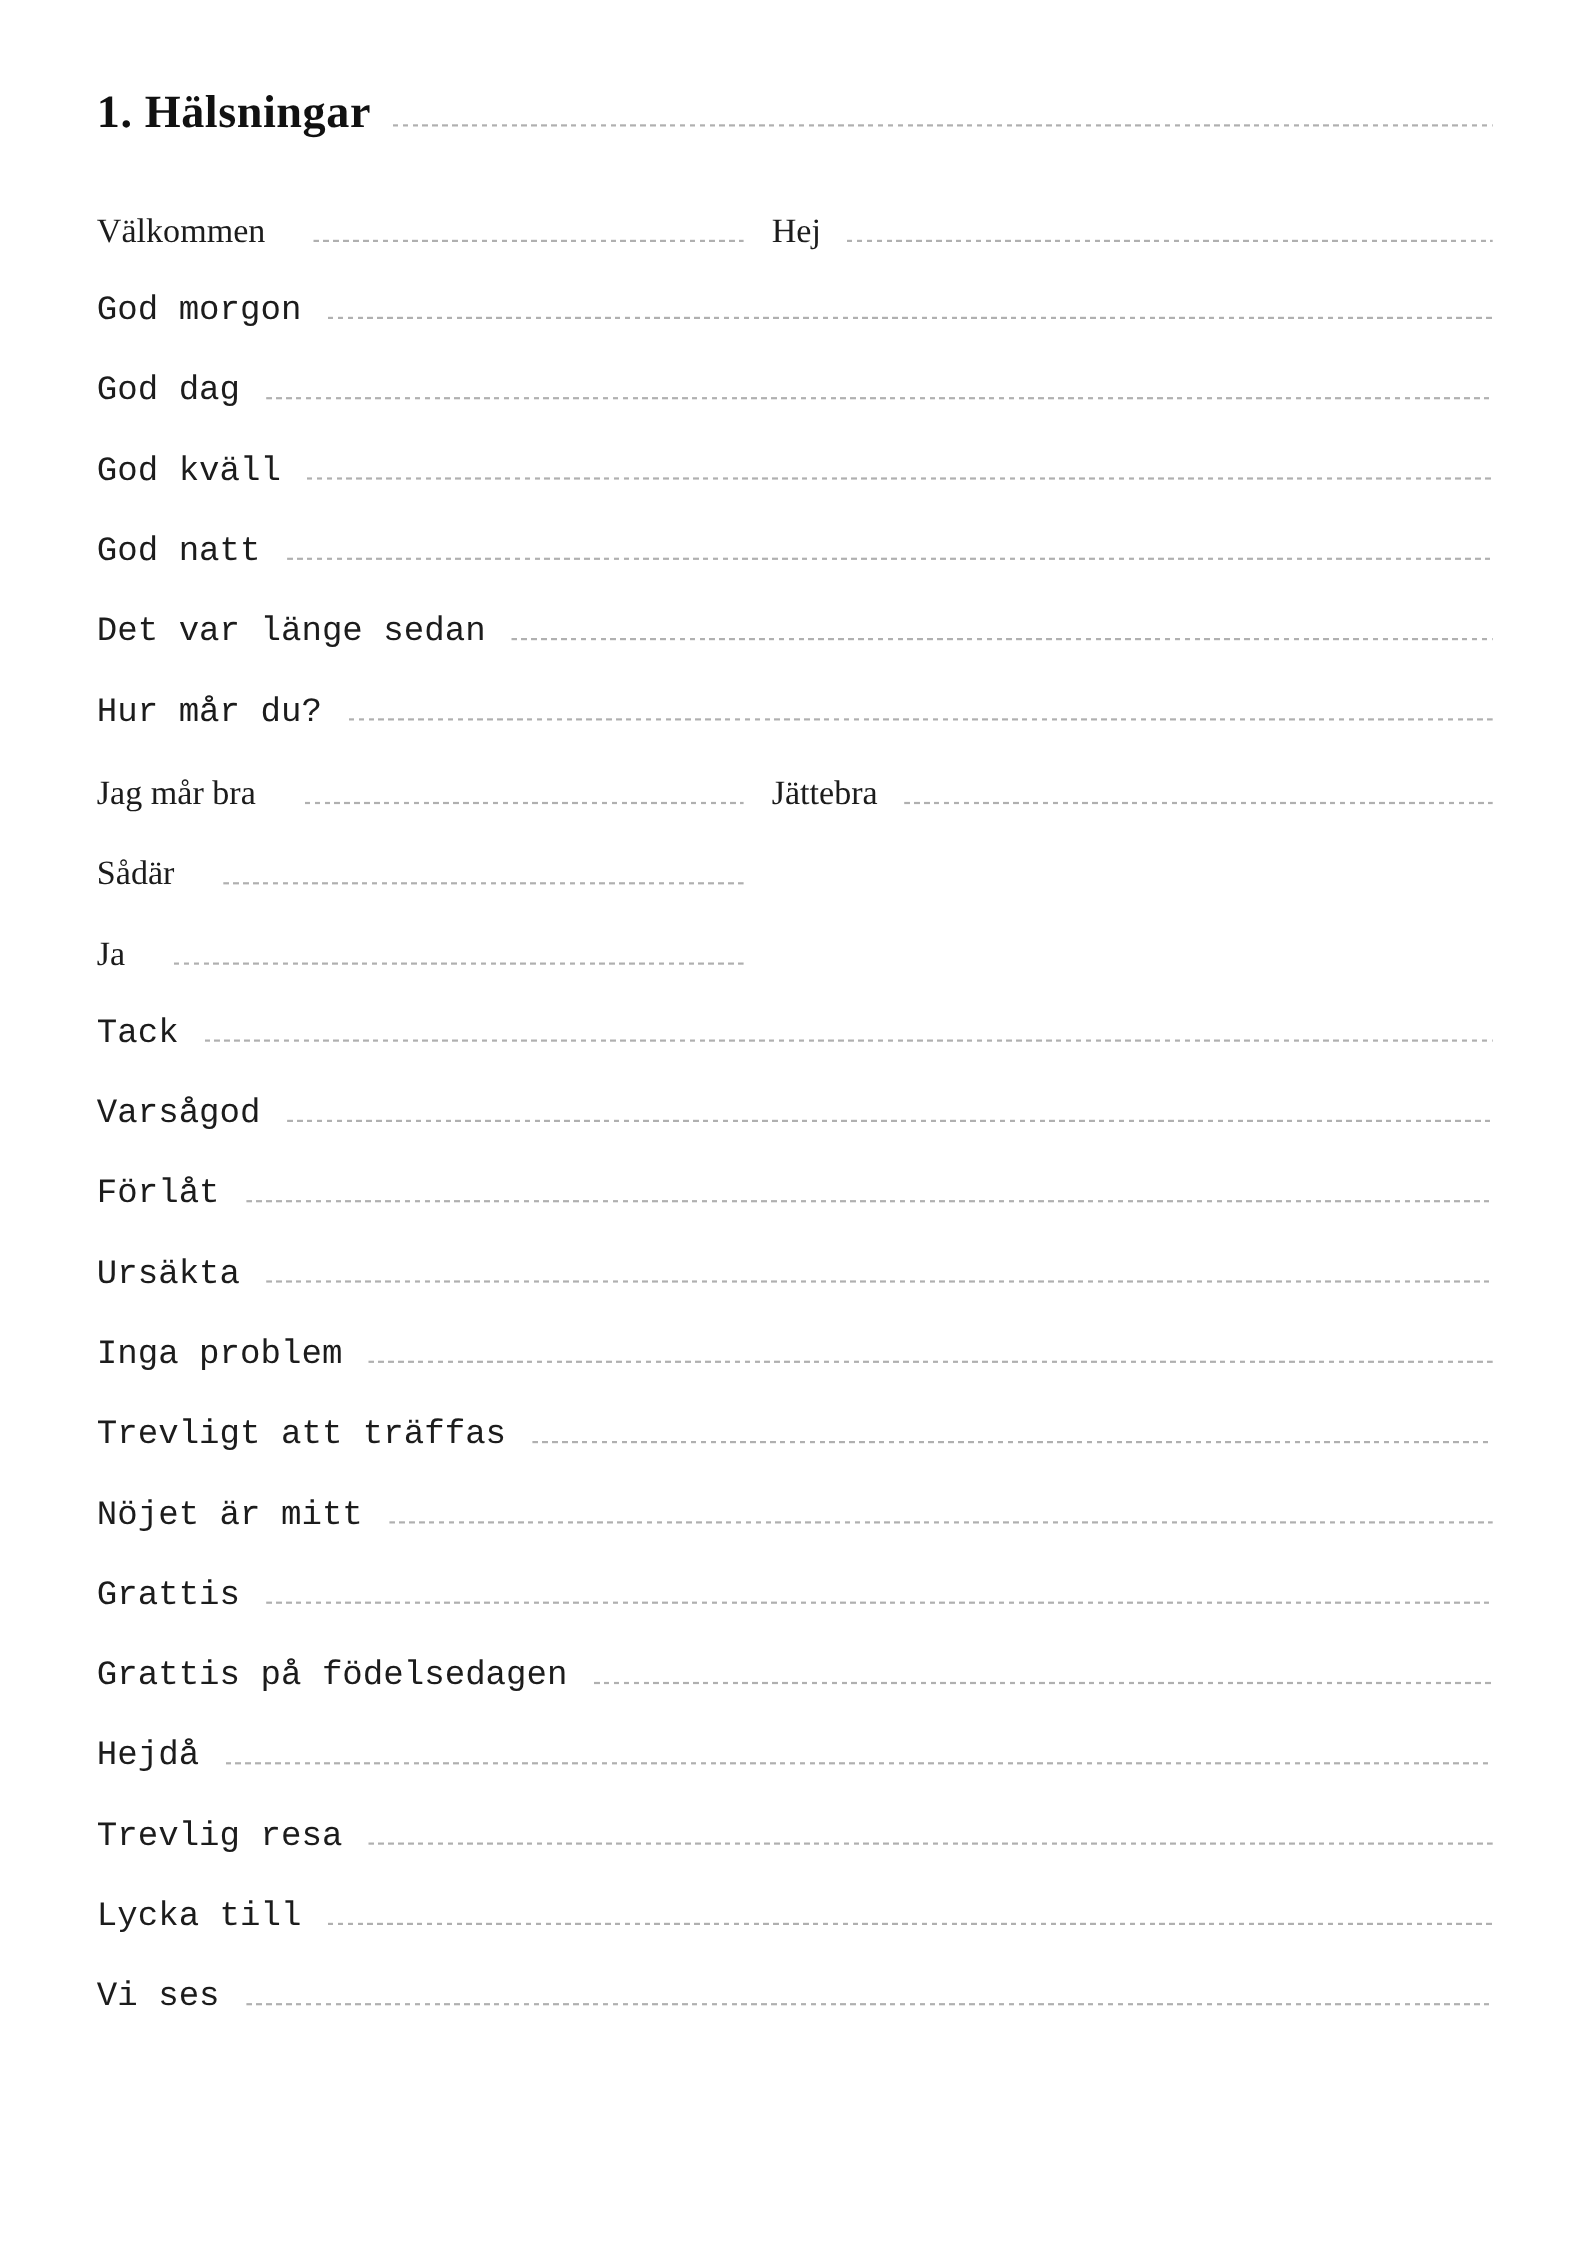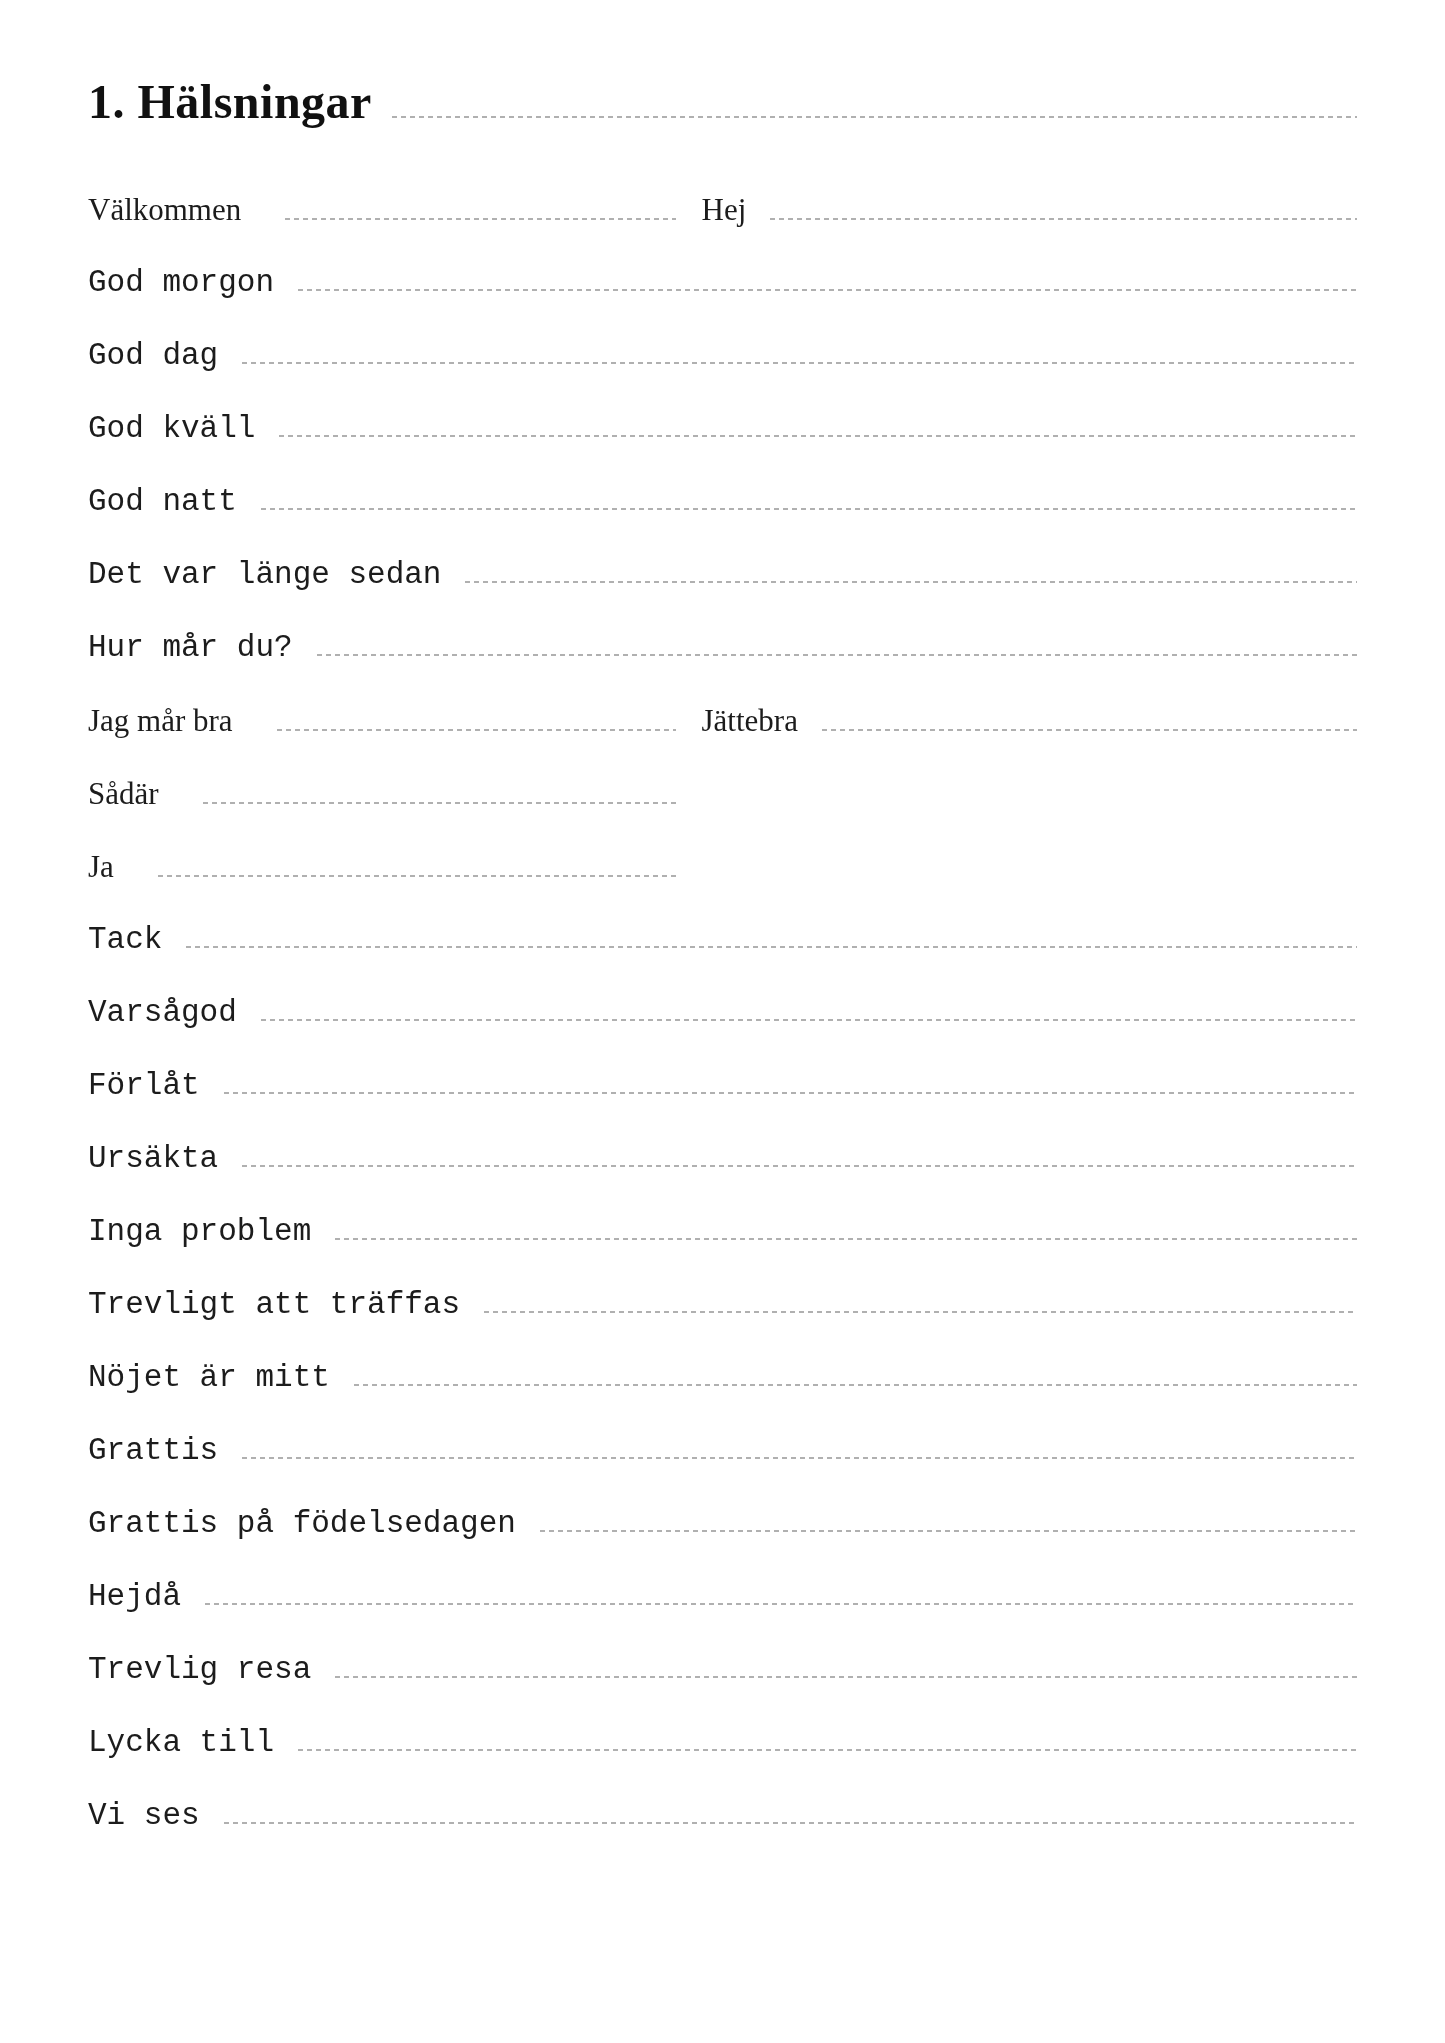--- a/index.html
+++ b/index.html
@@ -19,21 +19,21 @@
     width: 1445px;
     height: 2043px;
     padding: 78px 88px 0 88px;
   }
   .title-row {
     display: flex;
     align-items: baseline;
     margin-bottom: 64px;
   }
   .page-title {
-    font-size: 48px;
+    font-size: 42px;
     line-height: 48px;
     font-weight: bold;
     color: #111111;
     white-space: nowrap;
     letter-spacing: 0.5px;
   }
   .row {
     display: flex;
     align-items: baseline;
     font-size: 31px;

